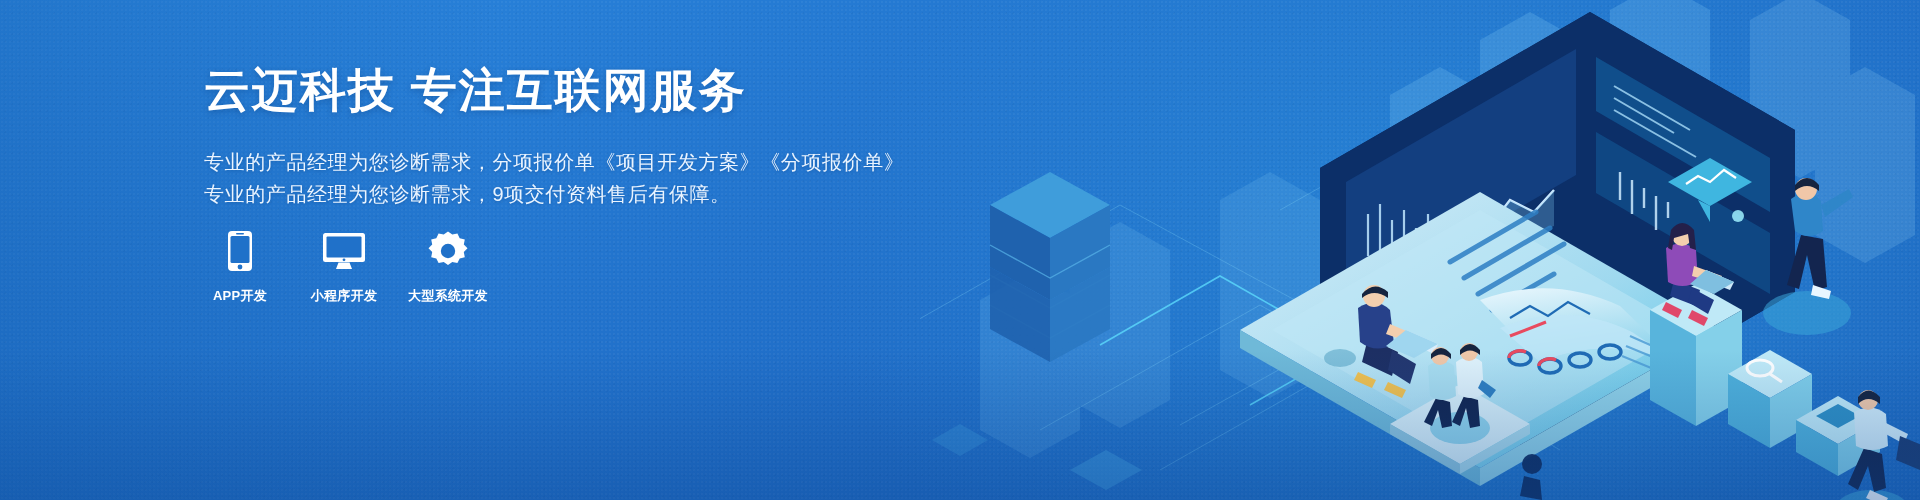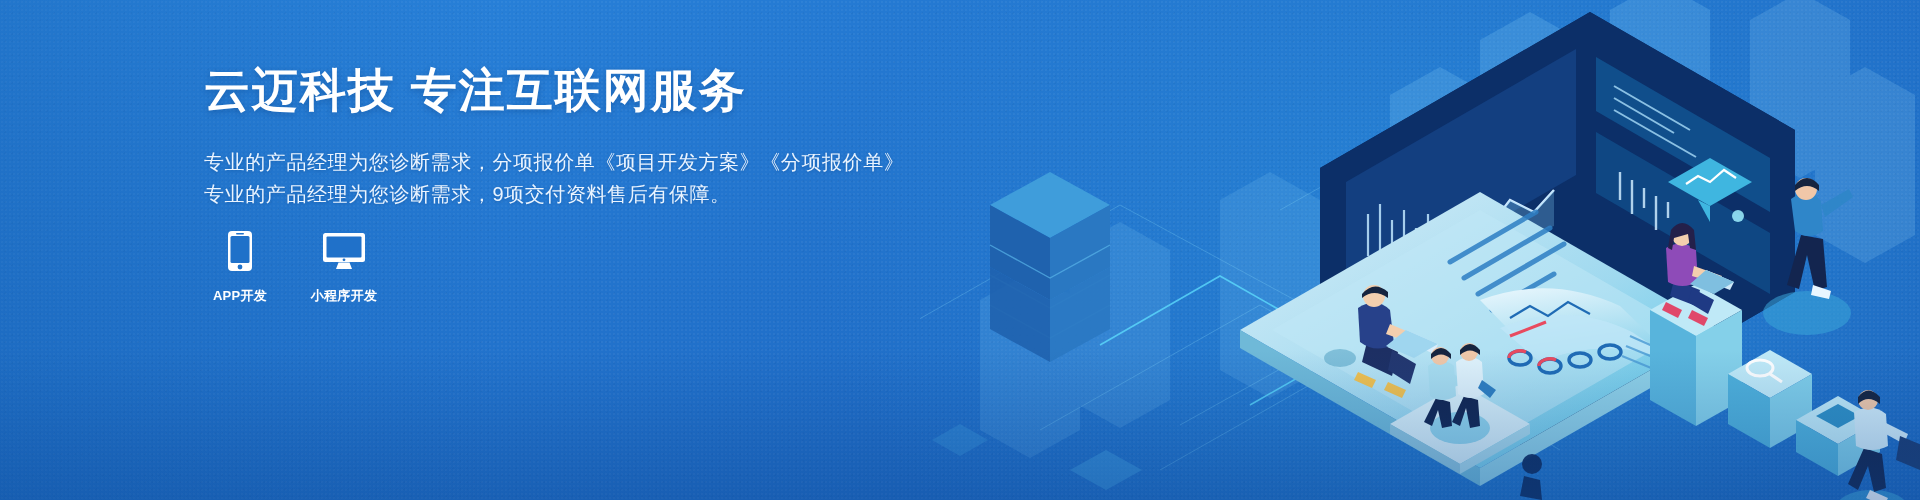--- a/index.html
+++ b/index.html
@@ -392,15 +392,26 @@
         <svg width="44" height="38" viewBox="0 0 44 38">
           <rect x="1" y="1" width="42" height="29" rx="2.5" fill="#ffffff"></rect>
           <rect x="4.5" y="4.5" width="35" height="21" rx="1" fill="#2071c9"></rect>
           <circle cx="22" cy="27.8" r="1.4" fill="#2071c9"></circle>
           <path d="M14 37 L30 37 L27.5 30.5 L16.5 30.5 Z" fill="#ffffff"></path>
         </svg>
       </span>
       <span class="svc-label">小程序开发</span>
     </div>
 
+    <div class="service">
+      <span class="svc-ico">
+        <svg width="42" height="42" viewBox="0 0 42 42">
+          <path d="M21 1.5 l4.3 3 5.1 -1 2.3 4.7 5.1 1.2 -1 5.2 3.7 3.7 -3.7 3.7 1 5.2
+                   -5.1 1.2 -2.3 4.7 -5.1 -1 -4.3 3 -4.3 -3 -5.1 1 -2.3 -4.7 -5.1 -1.2
+                   1 -5.2 -3.7 -3.7 3.7 -3.7 -1 -5.2 5.1 -1.2 2.3 -4.7 5.1 1 Z" fill="#ffffff"></path>
+          <circle cx="21" cy="21" r="7.2" fill="#2071c9"></circle>
+        </svg>
+      </span>
+      <span class="svc-label">大型系统开发</span>
+    </div>
 
   </div>
 </div>
 
 </body></html>

